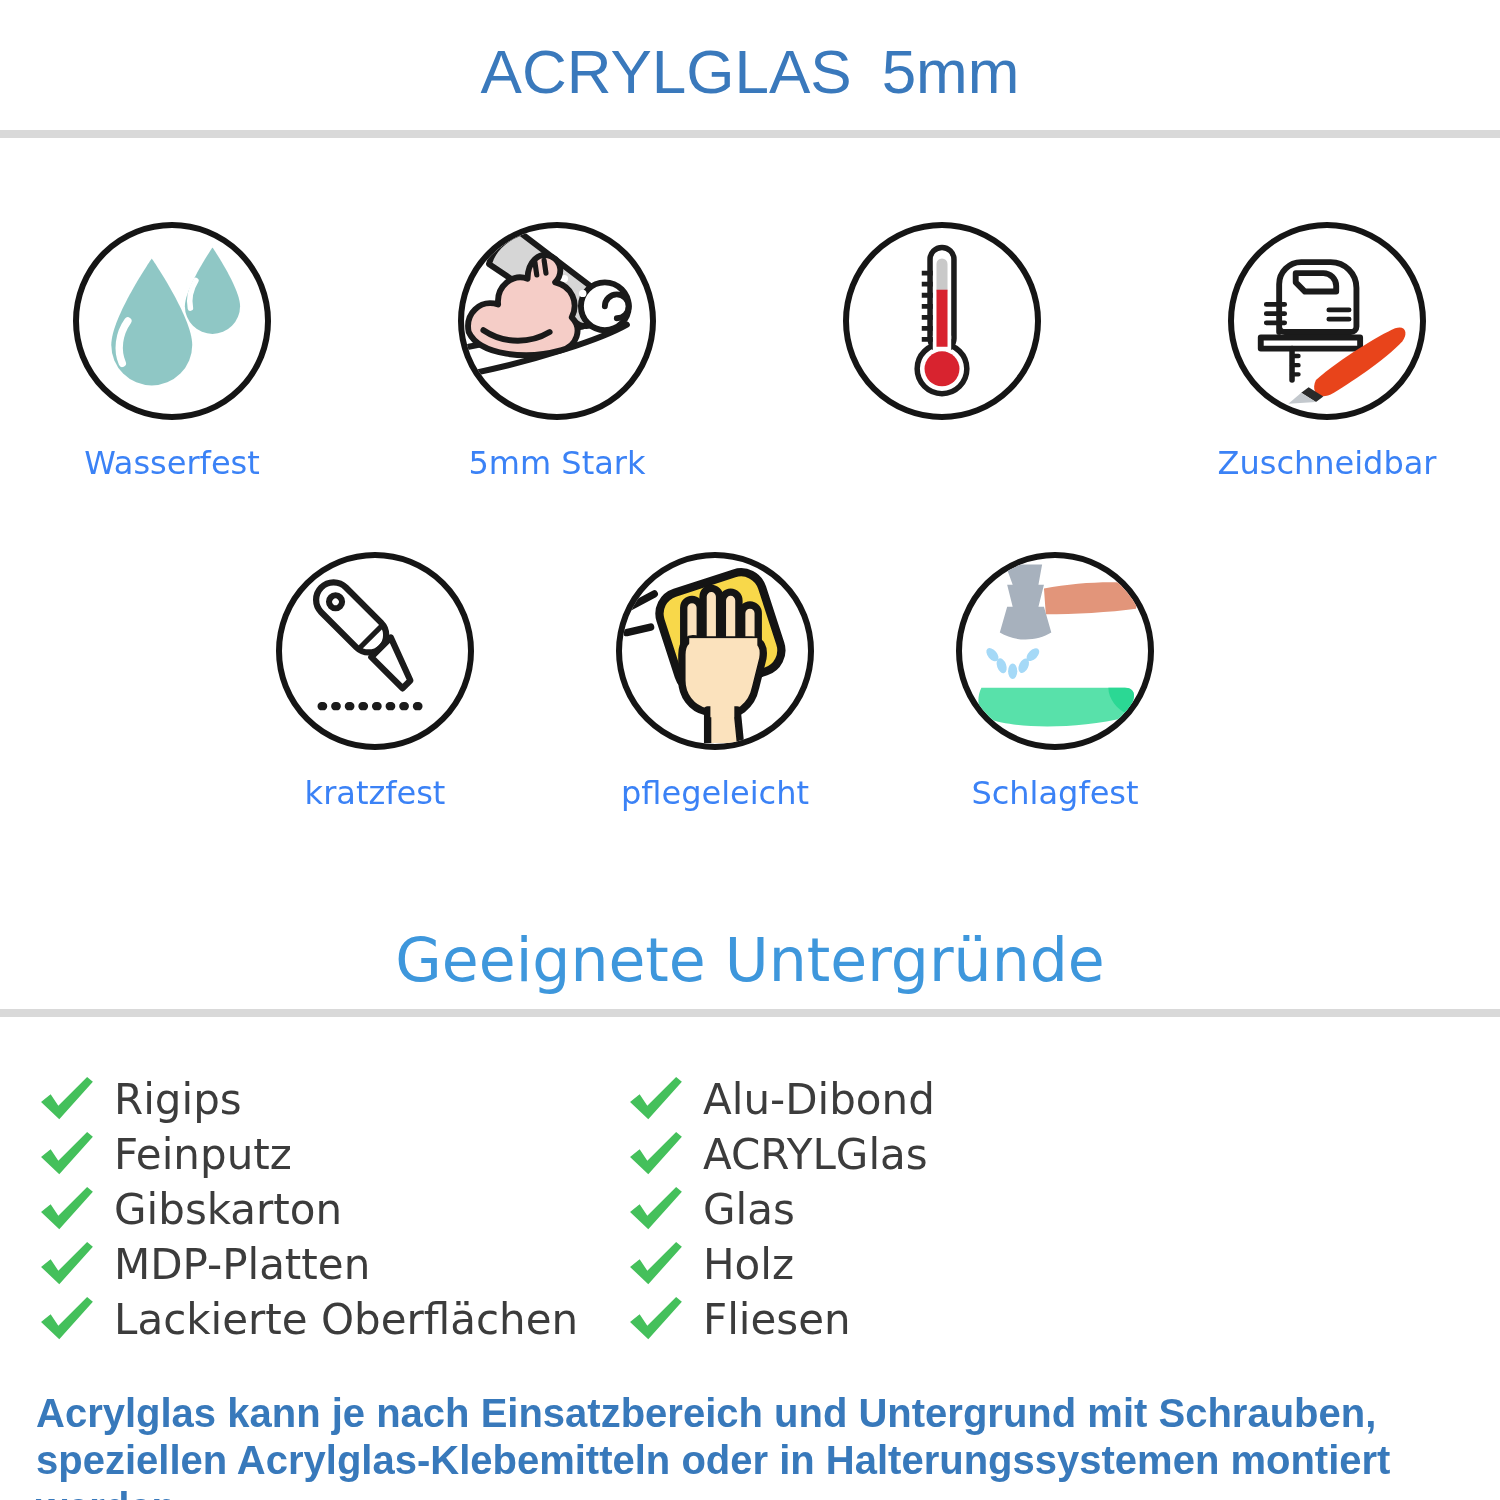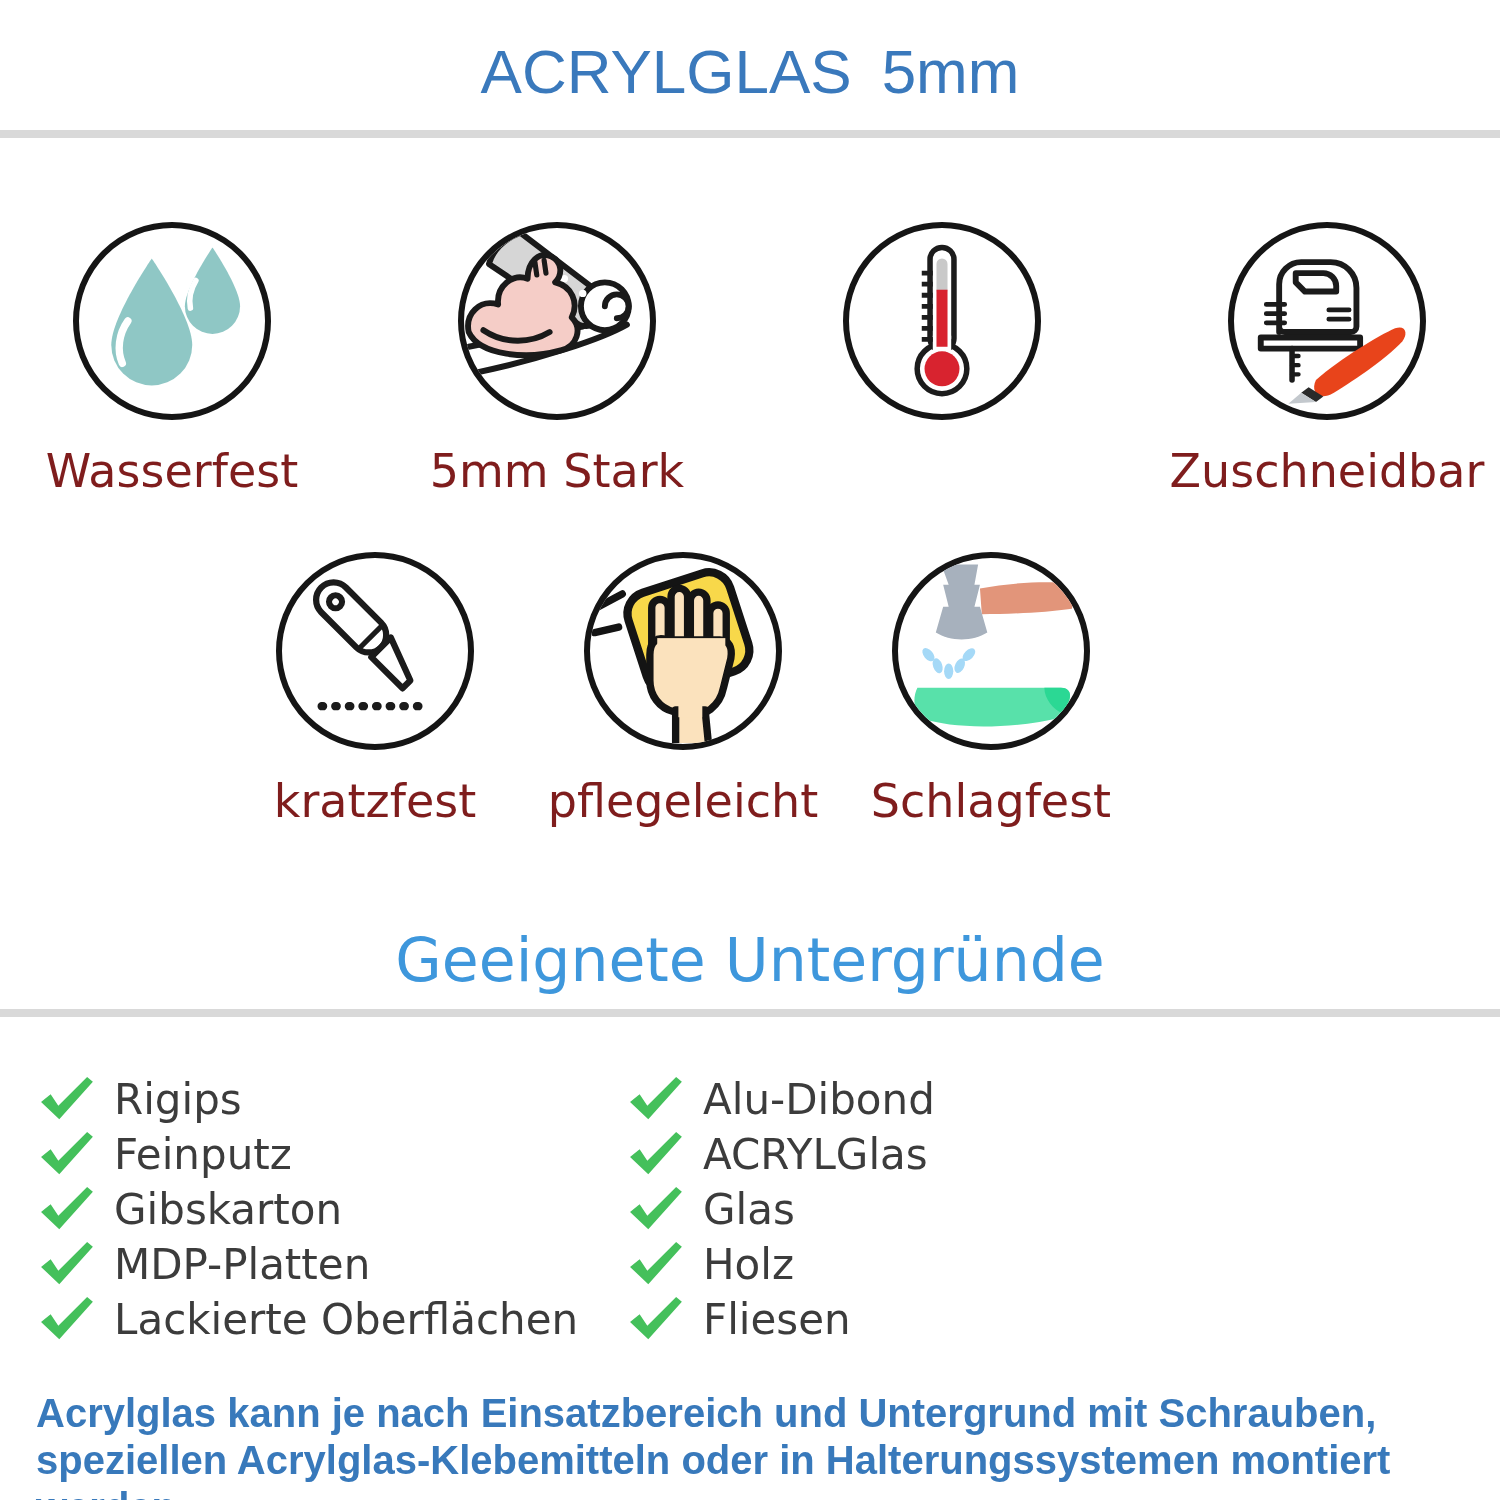--- a/index.html
+++ b/index.html
@@ -9,28 +9,28 @@
   .title{position:absolute;top:36px;left:0;width:100%;text-align:center;
     font-size:62px;color:#3a79bc;font-weight:400;letter-spacing:0;}
   .title .part2{margin-left:30px;}
 
   .divider{position:absolute;left:0;width:100%;height:8px;background:#d9d9d9;}
   .divider.d1{top:130px;}
   .divider.d2{top:1009px;}
 
   .icon-row{position:absolute;display:flex;}
   .row1{top:222px;left:52px;gap:145px;}
-  .row2{top:552px;left:255px;gap:68px;}
+  .row2{top:552px;left:255px;gap:100px;}
 
   .feature{width:240px;display:flex;flex-direction:column;align-items:center;}
   .circle{width:198px;height:198px;box-sizing:border-box;border:6px solid #151515;
     border-radius:50%;background:#fff;overflow:hidden;
     display:flex;align-items:center;justify-content:center;}
   .circle svg{width:184px;height:184px;display:block;}
-  .feature-label{margin-top:24px;font-size:46px;color:#7f1d1d;white-space:nowrap;
+  .feature-label{margin-top:24px;font-size:32px;color:#3b82f6;white-space:nowrap;
     font-family:"DejaVu Sans","Liberation Sans",sans-serif;}
 
   .subtitle{position:absolute;top:925px;left:0;width:100%;text-align:center;
     font-size:60px;color:#3e97dc;font-weight:400;
     font-family:"DejaVu Sans","Liberation Sans",sans-serif;}
 
   .subs{position:absolute;top:1072px;left:36px;display:flex;}
   .sub-col{display:flex;flex-direction:column;list-style:none;margin:0;padding:0;}
   .col1{width:589px;}
   .col2{width:430px;}

